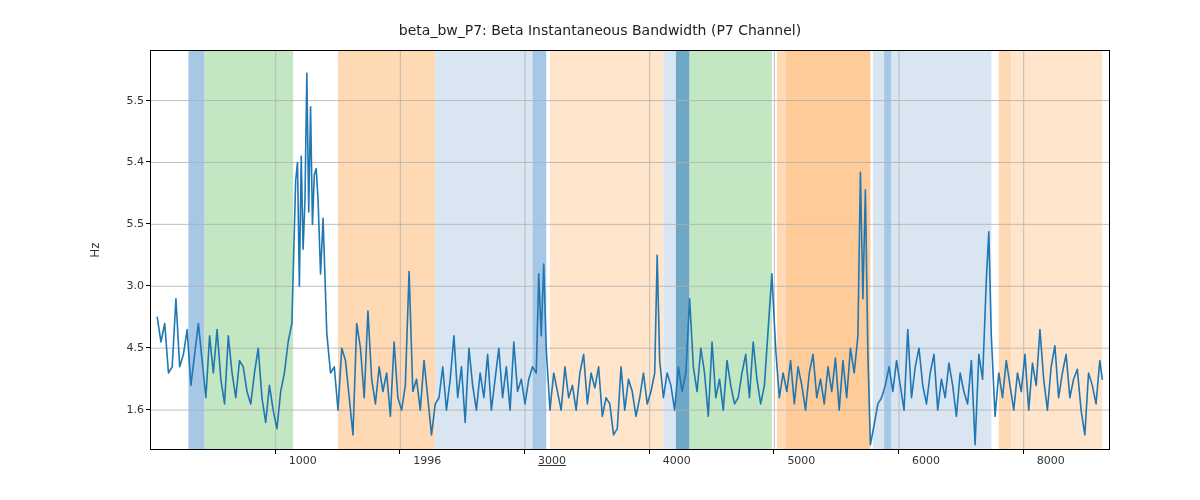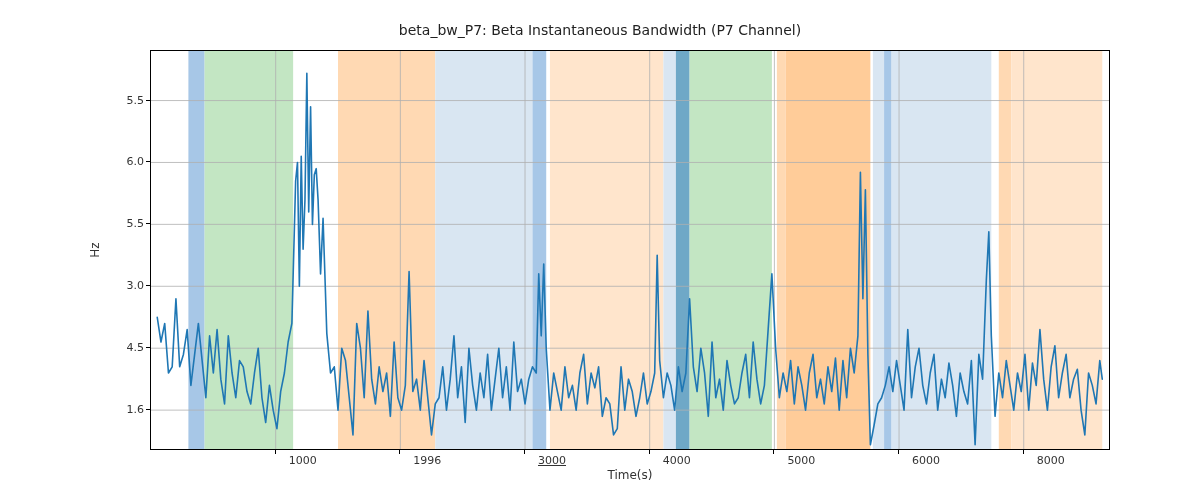--- a/index.html
+++ b/index.html
@@ -157,21 +157,20 @@
           <line x1="623.3766233766233" x2="623.3766233766233" y1="0" y2="400"></line>
           <line x1="748.0519480519481" x2="748.0519480519481" y1="0" y2="400"></line>
           <line x1="872.7272727272727" x2="872.7272727272727" y1="0" y2="400"></line>
         </g>
       <g class="series-layer">
           <polyline points="6.233766233766234,266.25386996904024 9.974025974025974,291.02167182662544 13.714285714285714,272.44582043343655 17.454545454545453,321.98142414860683 21.194805194805195,315.7894736842106 24.935064935064936,247.67801857585135 28.675324675324674,315.7894736842106 32.41558441558441,303.40557275541795 36.15584415584416,278.63777089783275 39.896103896103895,334.36532507739935 43.63636363636364,303.40557275541795 47.37662337662338,272.44582043343655 51.116883116883116,309.5975232198142 54.857142857142854,346.749226006192 58.5974025974026,284.8297213622292 62.33766233766233,321.98142414860683 66.07792207792207,278.63777089783275 69.81818181818181,328.1733746130031 73.55844155844156,352.94117647058823 77.2987012987013,284.8297213622292 81.03896103896103,321.98142414860683 84.77922077922078,346.749226006192 88.51948051948052,309.5975232198142 92.25974025974027,315.7894736842106 96,340.5572755417956 99.74025974025975,352.94117647058823 103.48051948051948,321.98142414860683 107.22077922077922,297.2136222910217 110.96103896103895,346.749226006192 114.7012987012987,371.5170278637771 118.44155844155844,334.36532507739935 122.18181818181817,359.1331269349845 125.9220779220779,377.7089783281734 129.66233766233765,340.5572755417956 133.4025974025974,321.98142414860683 137.14285714285714,291.02167182662544 140.88311688311688,272.44582043343655 144.62337662337663,130.03095975232208 146.4935064935065,111.45510835913319 148.36363636363637,235.29411764705884 150.23376623376623,105.26315789473688 152.1038961038961,198.14241486068113 153.97402597402598,148.60681114551082 155.84415584415584,22.291021671826684 157.71428571428572,160.99071207430347 159.58441558441558,55.727554179566596 161.45454545454547,173.374613003096 163.32467532467533,123.83900928792565 165.19480519480518,117.64705882352945 167.06493506493507,148.60681114551082 169.55844155844156,222.91021671826633 172.05194805194805,167.18266253869976 175.7922077922078,282.3529411764706 179.53246753246754,321.98142414860683 183.27272727272728,315.7894736842106 187.01298701298703,359.1331269349845 190.75324675324677,297.2136222910217 194.49350649350652,309.5975232198142 198.23376623376623,346.749226006192 201.97402597402595,383.9009287925697 205.7142857142857,272.44582043343655 209.45454545454544,297.2136222910217 213.19480519480518,346.749226006192 216.93506493506493,260.061919504644 220.67532467532467,328.1733746130031 224.41558441558442,352.94117647058823 228.15584415584416,315.7894736842106 231.89610389610388,340.5572755417956 235.63636363636363,321.98142414860683 239.37662337662337,365.3250773993808 243.1168831168831,291.02167182662544 246.85714285714283,346.749226006192 250.59740259740258,359.1331269349845 254.33766233766232,334.36532507739935 258.07792207792204,220.43343653250773 261.8181818181818,340.5572755417956 265.55844155844153,328.1733746130031 269.2987012987013,359.1331269349845 273.038961038961,309.5975232198142 276.77922077922074,346.749226006192 280.5194805194805,383.9009287925697 284.2597402597402,352.94117647058823 288,346.749226006192 291.7402597402597,315.7894736842106 295.4805194805195,359.1331269349845 299.2207792207792,328.1733746130031 302.961038961039,284.8297213622292 306.7012987012987,346.749226006192 310.4415584415584,315.7894736842106 314.1818181818182,371.5170278637771 317.9220779220779,297.2136222910217 321.6623376623377,334.36532507739935 325.4025974025974,359.1331269349845 329.14285714285717,321.98142414860683 332.8831168831169,346.749226006192 336.62337662337666,303.40557275541795 340.3636363636364,359.1331269349845 344.1038961038961,328.1733746130031 347.84415584415586,297.2136222910217 351.5844155844156,346.749226006192 355.32467532467535,315.7894736842106 359.06493506493507,359.1331269349845 362.80519480519484,291.02167182662544 366.54545454545456,340.5572755417956 370.2857142857143,328.1733746130031 374.02597402597405,352.94117647058823 377.76623376623377,328.1733746130031 381.50649350649354,315.7894736842106 385.24675324675326,321.98142414860683 387.7402597402598,222.91021671826633 390.23376623376623,284.8297213622292 392.72727272727275,213.00309597523227 395.22077922077926,297.2136222910217 398.961038961039,359.1331269349845 402.7012987012987,321.98142414860683 406.4415584415584,340.5572755417956 410.18181818181813,359.1331269349845 413.9220779220779,315.7894736842106 417.6623376623376,346.749226006192 421.4025974025974,334.36532507739935 425.1428571428571,359.1331269349845 428.8831168831169,321.98142414860683 432.6233766233766,303.40557275541795 436.3636363636364,352.94117647058823 440.1038961038961,321.98142414860683 443.8441558441558,336.8421052631579 447.5844155844156,315.7894736842106 451.3246753246753,365.3250773993808 455.06493506493507,346.749226006192 458.8051948051948,352.94117647058823 462.54545454545456,383.9009287925697 466.2857142857143,377.7089783281734 470.02597402597405,315.7894736842106 473.76623376623377,359.1331269349845 477.5064935064935,328.1733746130031 481.2467532467532,340.5572755417956 484.987012987013,365.3250773993808 488.7272727272727,346.749226006192 492.46753246753246,321.98142414860683 496.2077922077922,352.94117647058823 499.94805194805195,340.5572755417956 503.6883116883116,321.98142414860683 506.18181818181813,204.3343653250774 508.67532467532465,309.5975232198142 512.4155844155845,346.749226006192 516.1558441558441,321.98142414860683 519.8961038961039,334.36532507739935 523.6363636363636,359.1331269349845 527.3766233766233,315.7894736842106 531.1168831168831,340.5572755417956 534.8571428571429,321.98142414860683 538.5974025974026,247.67801857585135 542.3376623376623,315.7894736842106 546.077922077922,340.5572755417956 549.8181818181819,297.2136222910217 553.5584415584415,321.98142414860683 557.2987012987013,365.3250773993808 561.038961038961,291.02167182662544 564.7792207792209,346.749226006192 568.5194805194805,328.1733746130031 572.2597402597403,359.1331269349845 576,309.5975232198142 579.7402597402597,334.36532507739935 583.4805194805194,352.94117647058823 587.2207792207793,346.749226006192 590.961038961039,321.98142414860683 594.7012987012987,303.40557275541795 598.4415584415584,346.749226006192 602.1818181818182,291.02167182662544 605.922077922078,328.1733746130031 609.6623376623377,352.94117647058823 613.4025974025974,334.36532507739935 617.1428571428572,278.63777089783275 620.8831168831168,222.91021671826633 624.6233766233767,297.2136222910217 628.3636363636364,346.749226006192 632.1038961038962,321.98142414860683 635.8441558441558,340.5572755417956 639.5844155844156,309.5975232198142 643.3246753246754,352.94117647058823 647.0649350649351,315.7894736842106 650.8051948051948,334.36532507739935 654.5454545454545,359.1331269349845 658.2857142857143,321.98142414860683 662.0259740259739,303.40557275541795 665.7662337662338,346.749226006192 669.5064935064935,328.1733746130031 673.2467532467533,352.94117647058823 676.9870129870129,315.7894736842106 680.7272727272727,340.5572755417956 684.4675324675325,307.12074303405575 688.2077922077922,359.1331269349845 691.9480519480519,309.5975232198142 695.6883116883117,346.749226006192 699.4285714285714,297.2136222910217 703.1688311688312,321.98142414860683 706.9090909090909,284.8297213622292 709.4025974025974,121.36222910216719 711.8961038961039,247.67801857585135 714.3896103896103,138.6996904024768 716.8831168831168,303.40557275541795 719.3766233766233,393.8080495356037 723.1168831168832,373.99380804953563 726.8571428571429,352.94117647058823 730.5974025974026,346.749226006192 734.3376623376623,334.36532507739935 738.0779220779222,315.7894736842106 741.8181818181818,340.5572755417956 745.5584415584416,309.5975232198142 749.2987012987013,334.36532507739935 753.0389610389611,359.1331269349845 756.7792207792207,278.63777089783275 760.5194805194806,346.749226006192 764.2597402597403,315.7894736842106 768,297.2136222910217 771.7402597402597,334.36532507739935 775.4805194805195,352.94117647058823 779.2207792207793,321.98142414860683 782.961038961039,303.40557275541795 786.7012987012987,359.1331269349845 790.4415584415585,328.1733746130031 794.1818181818181,346.749226006192 797.922077922078,312.0743034055728 801.6623376623377,334.36532507739935 805.4025974025974,365.3250773993808 809.1428571428571,321.98142414860683 812.8831168831168,340.5572755417956 816.6233766233767,352.94117647058823 820.3636363636363,309.5975232198142 824.1038961038961,393.8080495356037 827.8441558441558,303.40557275541795 831.5844155844156,328.1733746130031 835.3246753246752,229.10216718266255 837.8181818181818,180.80495356037147 840.3116883116883,284.8297213622292 844.0519480519481,365.3250773993808 847.7922077922077,321.98142414860683 851.5324675324675,346.749226006192 855.2727272727273,309.5975232198142 859.0129870129871,334.36532507739935 862.7532467532467,359.1331269349845 866.4935064935065,321.98142414860683 870.2337662337662,340.5572755417956 873.974025974026,303.40557275541795 877.7142857142857,359.1331269349845 881.4545454545455,312.0743034055728 885.1948051948052,334.36532507739935 888.9350649350649,278.63777089783275 892.6753246753246,328.1733746130031 896.4155844155845,359.1331269349845 900.1558441558441,315.7894736842106 903.8961038961039,294.73684210526324 907.6363636363636,346.749226006192 911.3766233766235,321.98142414860683 915.1168831168831,303.40557275541795 918.8571428571429,346.749226006192 922.5974025974026,328.1733746130031 926.3376623376623,318.26625386996903 930.077922077922,359.1331269349845 933.8181818181819,383.9009287925697 937.5584415584416,321.98142414860683 941.2987012987013,334.36532507739935 945.038961038961,352.94117647058823 948.7792207792209,309.5975232198142 951.2727272727274,328.1733746130031" class="series" stroke="#1f77b4"></polyline>
         </g>
     </svg>
   </div>
 
-  <div class="xlabel">Time(s)</div>
 
   <div class="x-ticks"></div>
   <div class="y-ticks"></div>
 
 <div class="tick-label-x" style="left: 274.675px;">1000</div>
     <div class="tick-mark-x" style="left: 274.675px;"></div>
     <div class="tick-label-x" style="left: 399.351px;">1996</div>
     <div class="tick-mark-x" style="left: 399.351px;"></div>
     <div class="tick-label-x" style="left: 524.026px; text-decoration: underline;">3000</div>
     <div class="tick-mark-x" style="left: 524.026px;"></div>
@@ -184,17 +183,17 @@
     <div class="tick-label-x" style="left: 1022.73px;">8000</div>
     <div class="tick-mark-x" style="left: 1022.73px;"></div>
     <div class="tick-label-y" style="left: 110px; top: 409.133px;">1.6</div>
     <div class="tick-mark-y" style="top: 409.133px;"></div>
     <div class="tick-label-y" style="left: 110px; top: 347.214px;">4.5</div>
     <div class="tick-mark-y" style="top: 347.214px;"></div>
     <div class="tick-label-y" style="left: 110px; top: 285.294px;">3.0</div>
     <div class="tick-mark-y" style="top: 285.294px;"></div>
     <div class="tick-label-y" style="left: 110px; top: 223.375px;">5.5</div>
     <div class="tick-mark-y" style="top: 223.375px;"></div>
-    <div class="tick-label-y" style="left: 110px; top: 161.455px;">6.0</div>
+    <div class="tick-label-y" style="left: 110px; top: 161.455px;">5.4</div>
     <div class="tick-mark-y" style="top: 161.455px;"></div>
     <div class="tick-label-y" style="left: 110px; top: 99.5356px;">5.5</div>
     <div class="tick-mark-y" style="top: 99.5356px;"></div>
   </div>
 
 </body></html>

